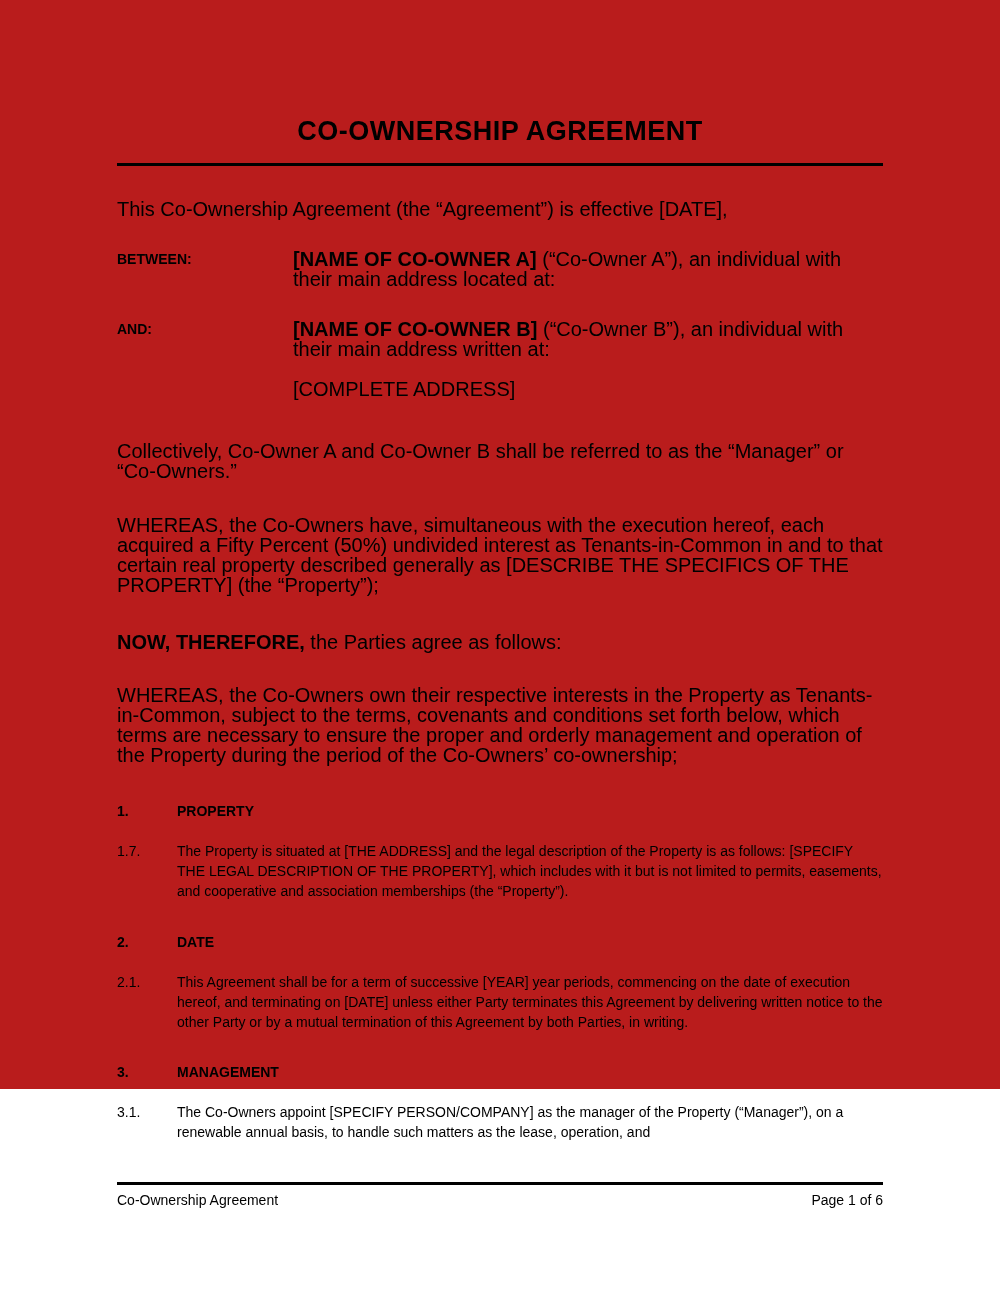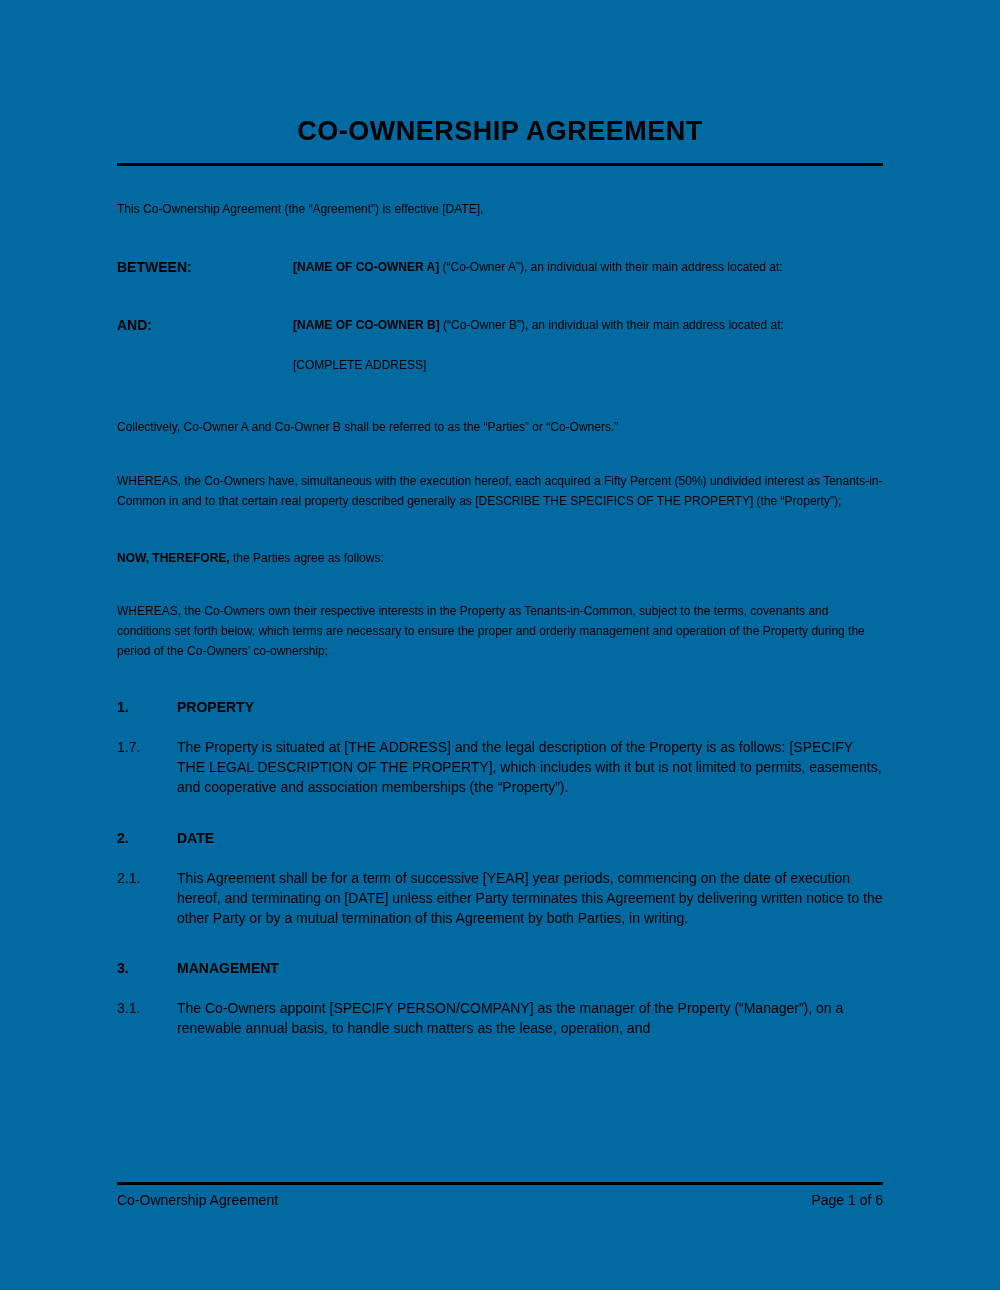--- a/index.html
+++ b/index.html
@@ -9,47 +9,47 @@
     height: 1290px;
     position: relative;
     font-family: "Liberation Sans", "DejaVu Sans", sans-serif;
     color: #000000;
     overflow: hidden;
   }
   .page {
     position: absolute;
     top: 0; left: 0;
     width: 1000px;
-    height: 1290px;
+    height: 1089px;
     padding: 116px 117px 0 117px;
-    background: #0369a1;
+    background: #b91c1c;
   }
   .doc-title {
     font-size: 27px;
     font-weight: bold;
     text-align: center;
     line-height: 30px;
     letter-spacing: 0.5px;
   }
   .title-rule {
     border: none;
     height: 3px;
     background: #000000;
     margin-top: 17px;
   }
   .para {
-    font-size: 12px;
+    font-size: 20px;
     line-height: 20px;
   }
   .effective { margin-top: 33px; }
 
   
   .labeled-block {
     display: flex;
-    margin-top: 38px;
+    margin-top: 30px;
     justify-content: center;
   }
   .labeled-block .label-col {
     width: 176px;
     flex: 0 0 176px;
     font-weight: bold;
     font-size: 14px;
     line-height: 20px;
   }
   .labeled-block .content-col {
@@ -119,26 +119,26 @@
   <div class="labeled-block">
     <div class="label-col">BETWEEN:</div>
     <div class="content-col">
       <p class="para"><span class="bold">[NAME OF CO-OWNER A]</span><span> (“Co-Owner A”), an individual with their main address located at:</span></p>
     </div>
   </div>
 
   <div class="labeled-block">
     <div class="label-col">AND:</div>
     <div class="content-col">
-      <p class="para"><span class="bold">[NAME OF CO-OWNER B]</span><span> (“Co-Owner B”), an individual with their main address located at:</span></p>
+      <p class="para"><span class="bold">[NAME OF CO-OWNER B]</span><span> (“Co-Owner B”), an individual with their main address written at:</span></p>
       <p class="para address-line">[COMPLETE ADDRESS]</p>
     </div>
   </div>
 
-  <p class="para collectively">Collectively, Co-Owner A and Co-Owner B shall be referred to as the “Parties” or “Co-Owners.”</p>
+  <p class="para collectively">Collectively, Co-Owner A and Co-Owner B shall be referred to as the “Manager” or “Co-Owners.”</p>
 
   <p class="para whereas-1">WHEREAS, the Co-Owners have, simultaneous with the execution hereof, each acquired a Fifty Percent (50%) undivided interest as Tenants-in-Common in and to that certain real property described generally as [DESCRIBE THE SPECIFICS OF THE PROPERTY] (the “Property”);</p>
 
   <p class="para therefore"><span class="bold">NOW, THEREFORE,</span><span> the Parties agree as follows:</span></p>
 
   <p class="para whereas-2">WHEREAS, the Co-Owners own their respective interests in the Property as Tenants-in-Common, subject to the terms, covenants and conditions set forth below, which terms are necessary to ensure the proper and orderly management and operation of the Property during the period of the Co-Owners’ co-ownership;</p>
 
   <div class="section section-1">
     <div class="section-heading">
       <span class="num-col">1.</span>

